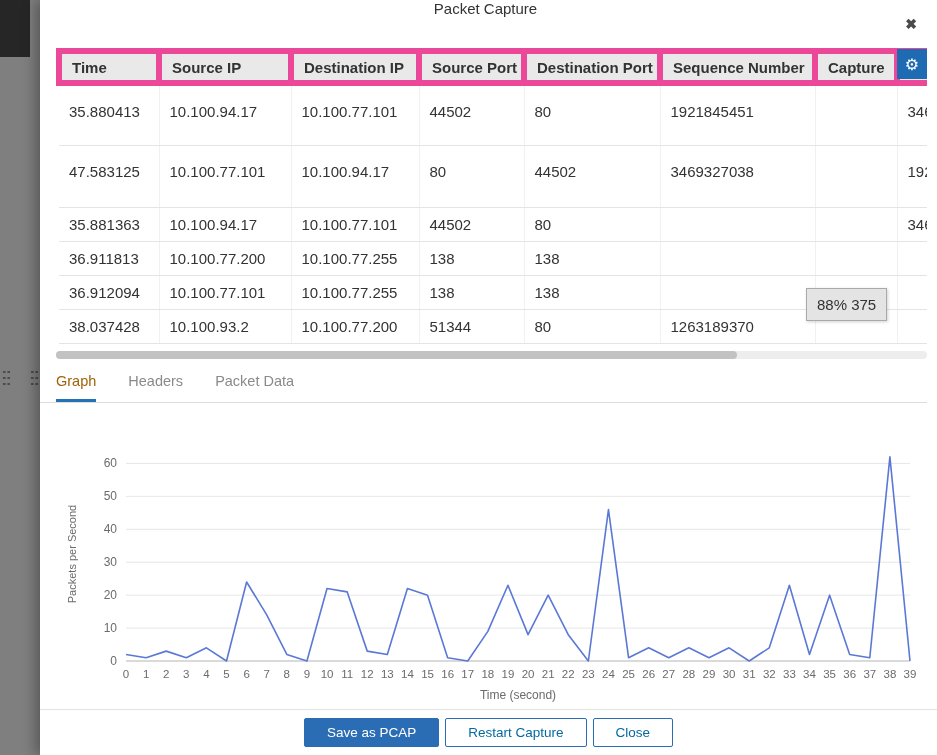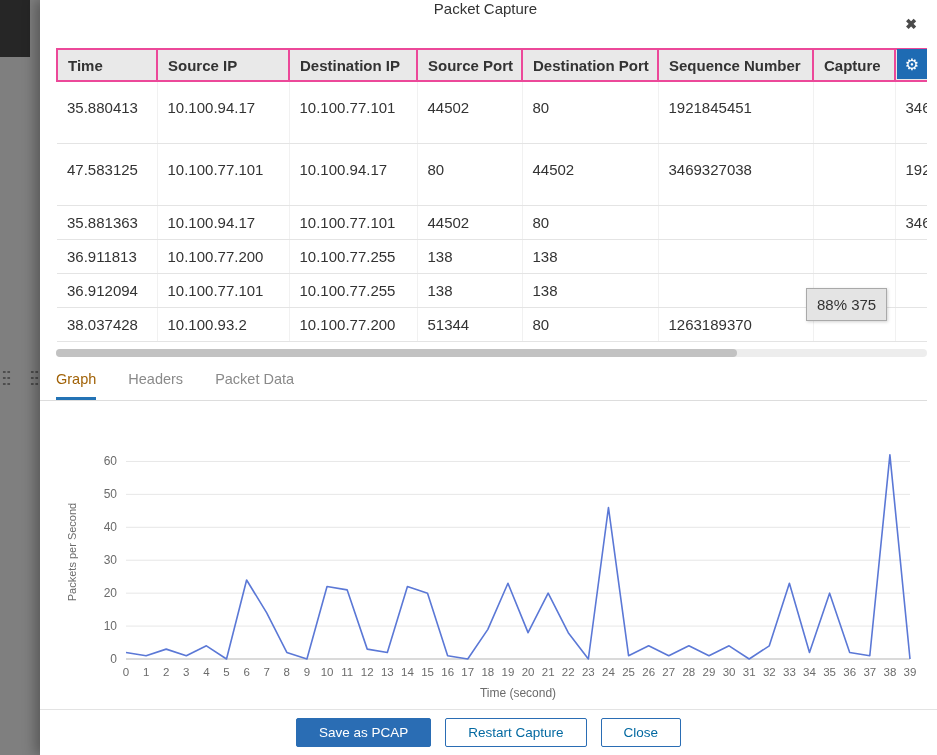--- a/index.html
+++ b/index.html
@@ -21,21 +21,21 @@
     position:absolute; left:40px; top:0; right:0; bottom:0;
     background:#ffffff; box-shadow:-5px 0 12px rgba(0,0,0,.3);
   }
   .modal-header { height:36px; display:flex; align-items:center; padding:0 20px 0 14px;flex-direction:column; }
   .modal-title { font-size:15px; color:#333; }
   .close-icon { margin-left:auto; color:#4a4a4a; font-size:14px; font-weight:bold; cursor:pointer; line-height:1; }
 
   .table-wrap { position:relative; margin:12px 10px 0 16px; overflow:hidden; }
   table { border-collapse:collapse; table-layout:fixed; width:958px; font-size:15px; color:#333; }
   thead th {
-    background:#e9e9e9; border:2px solid #ec4899; text-align:left;
+    background:#e9e9e9; border:6px solid #ec4899; text-align:left;
     padding:0 10px; height:32px; font-weight:bold; white-space:nowrap; overflow:hidden;
   }
   tbody td {
     border-bottom:1px solid #e4e4e4; border-right:1px solid #f1f1f1;
     padding:0 10px; height:34px; vertical-align:middle; white-space:nowrap; overflow:hidden;
   }
   tr.tall td { height:62px; vertical-align:top; padding-top:17px; }
   .gear-btn {
     position:absolute; top:1px; right:0; width:30px; height:30px;
     background:#1e6bb3; color:#fff; display:flex; align-items:center; justify-content:center;
@@ -51,21 +51,21 @@
   }
 
   .tabs { display:flex; gap:32px; padding:14px 0 0 16px; border-bottom:1px solid #dddddd; margin-right:10px; }
   .tab { font-size:14.5px; color:#8a8a8a; padding-bottom:10px; cursor:pointer; border-bottom:3px solid transparent; }
   .tab.active { color:#a16207; border-bottom-color:#2373b5; }
 
   .chart-area { margin:34px 0 0 22px; }
 
   .footer {
     position:absolute; left:0; right:0; bottom:0; height:46px; background:#fff;
-    border-top:1px solid #e3e3e3; display:flex; align-items:center; justify-content:center; gap:14px;
+    border-top:1px solid #e3e3e3; display:flex; align-items:center; justify-content:center; gap:6px;
   }
   .btn { font-family:"Liberation Sans",sans-serif; font-size:13.5px; padding:6px 22px; border-radius:2px; cursor:pointer; }
   .btn-primary { background:#2a6db4; color:#fff; border:1px solid #2a6db4; }
   .btn-outline { background:#fff; color:#0369a1; border:1px solid #2a6db4; }
 </style>
 </head>
 <body>
 
 <div class="backdrop-block"></div>
 <div class="grip grip-outer"></div>

